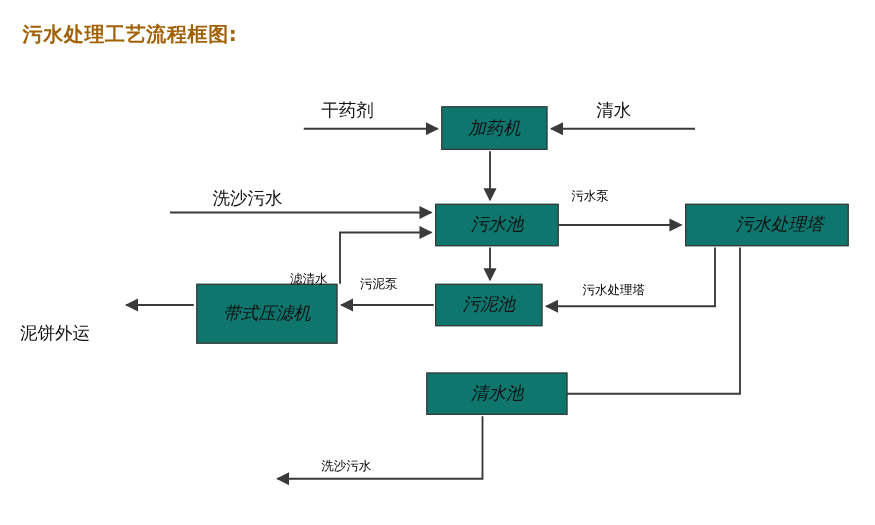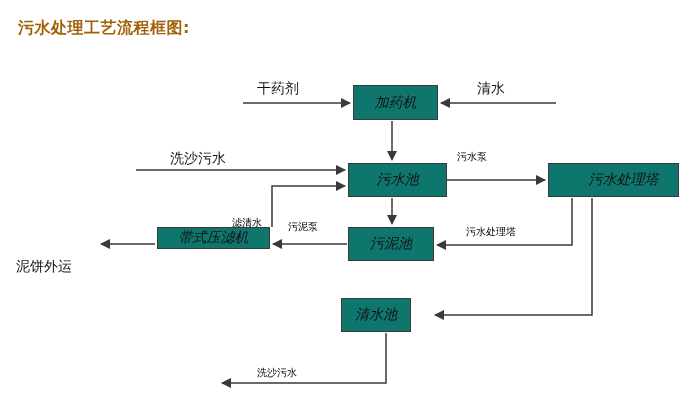--- a/index.html
+++ b/index.html
@@ -112,29 +112,29 @@
   </div>
 
   <div class="node" style="left:348px; top:163px; width:99px; height:34px;">
     <span>污水池</span>
   </div>
 
   <div class="node" style="left:548px; top:163px; width:131px; height:34px;padding-left:20px;">
     <span>污水处理塔</span>
   </div>
 
-  <div class="node" style="left:157px; top:227px; width:113px; height:22px;">
+  <div class="node" style="left:157px; top:227px; width:113px; height:48px;">
     <span>带式压滤机</span>
   </div>
 
   <div class="node" style="left:348px; top:227px; width:86px; height:34px;">
     <span>污泥池</span>
   </div>
 
-  <div class="node" style="left:341px; top:298px; width:70px; height:34px;">
+  <div class="node" style="left:341px; top:298px; width:113px; height:34px;">
     <span>清水池</span>
   </div>
 
   <div class="terminal-label" style="left:257px; top:80px;">干药剂</div>
 
   <div class="terminal-label" style="left:477px; top:80px;">清水</div>
 
   <div class="terminal-label" style="left:170px; top:150px;">洗沙污水</div>
 
   <div class="terminal-label" style="left:16px; top:228px;margin-top:30px;">泥饼外运</div>

